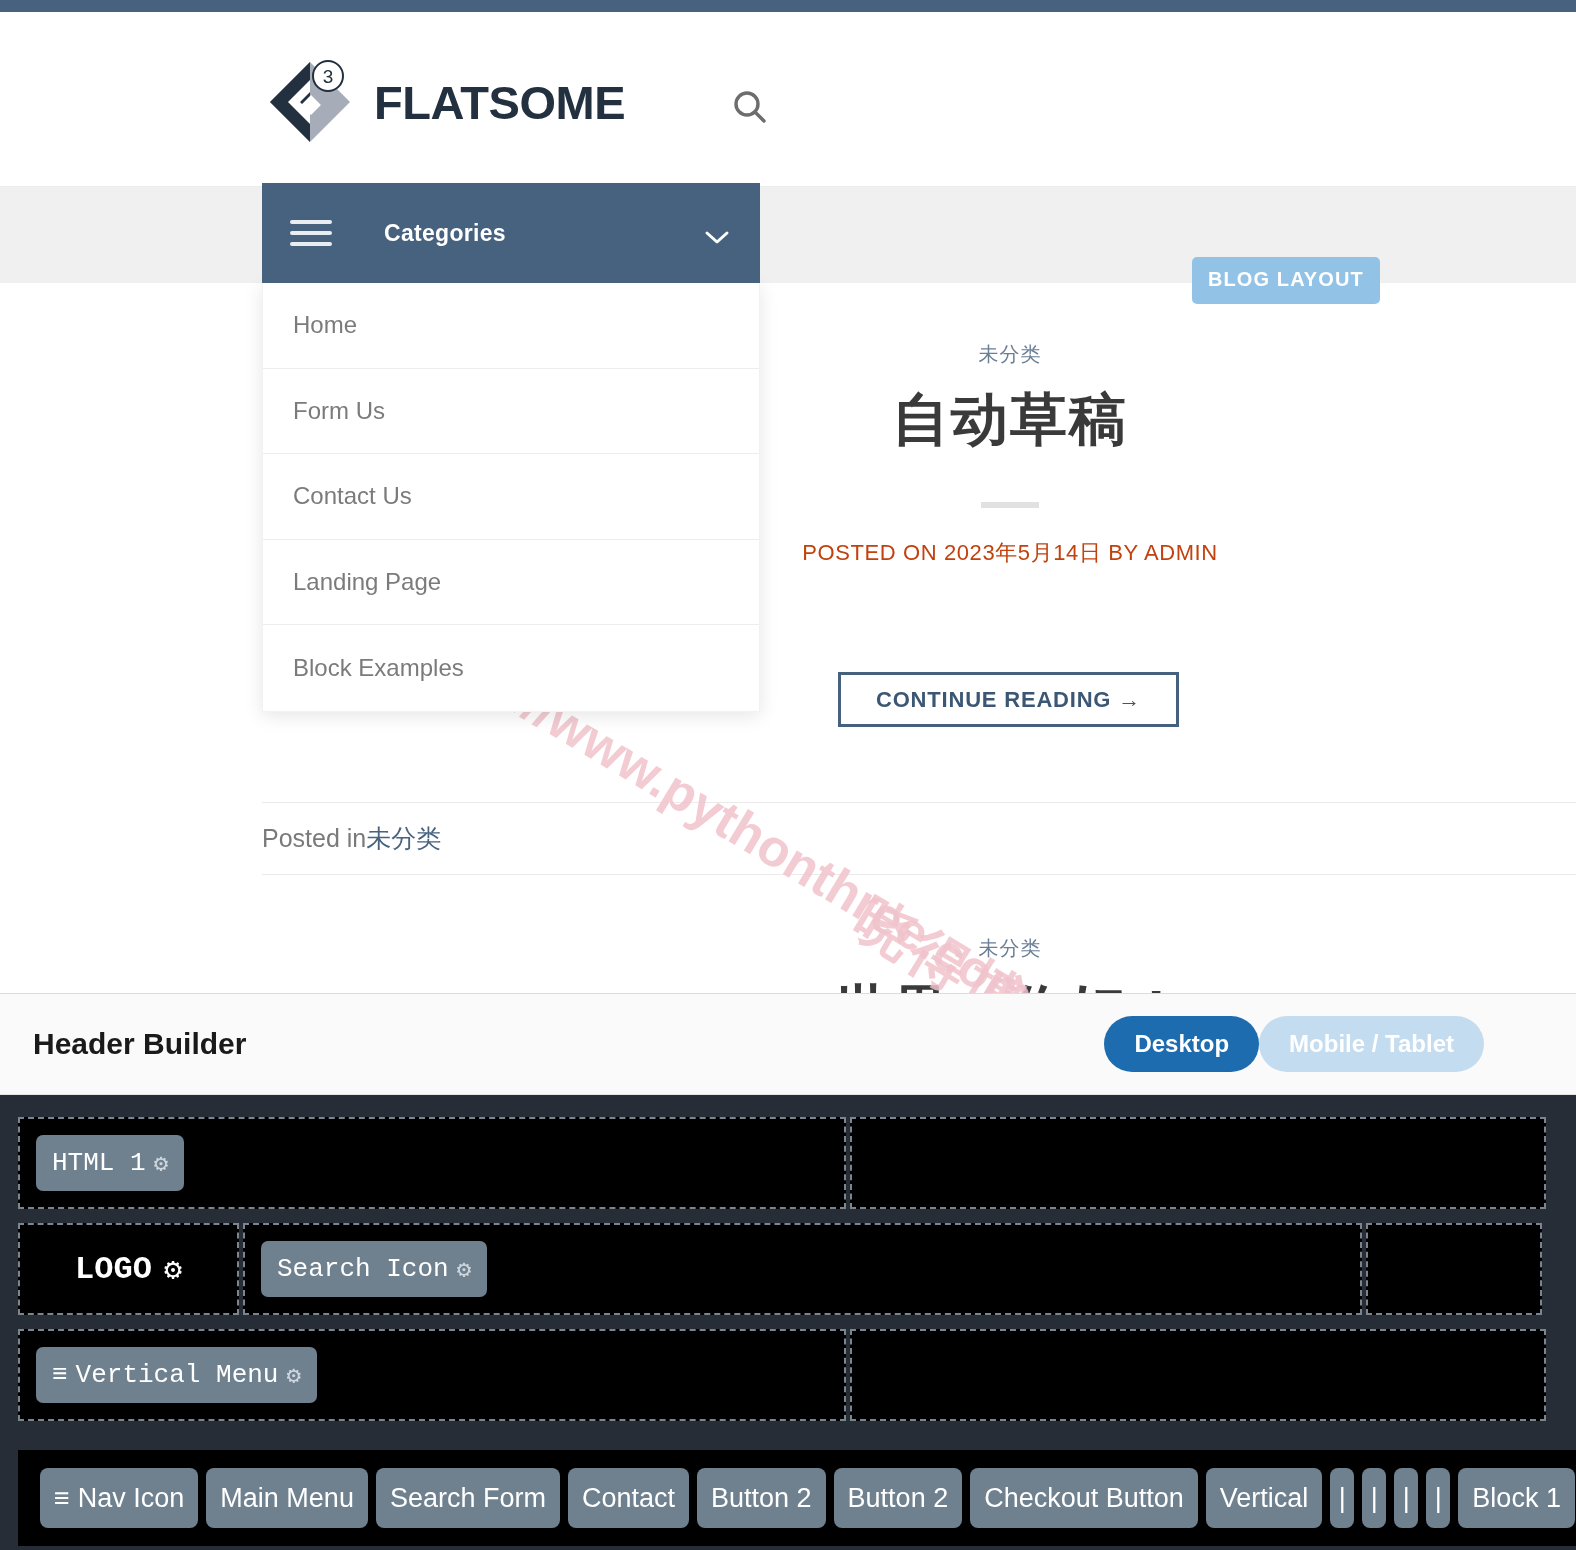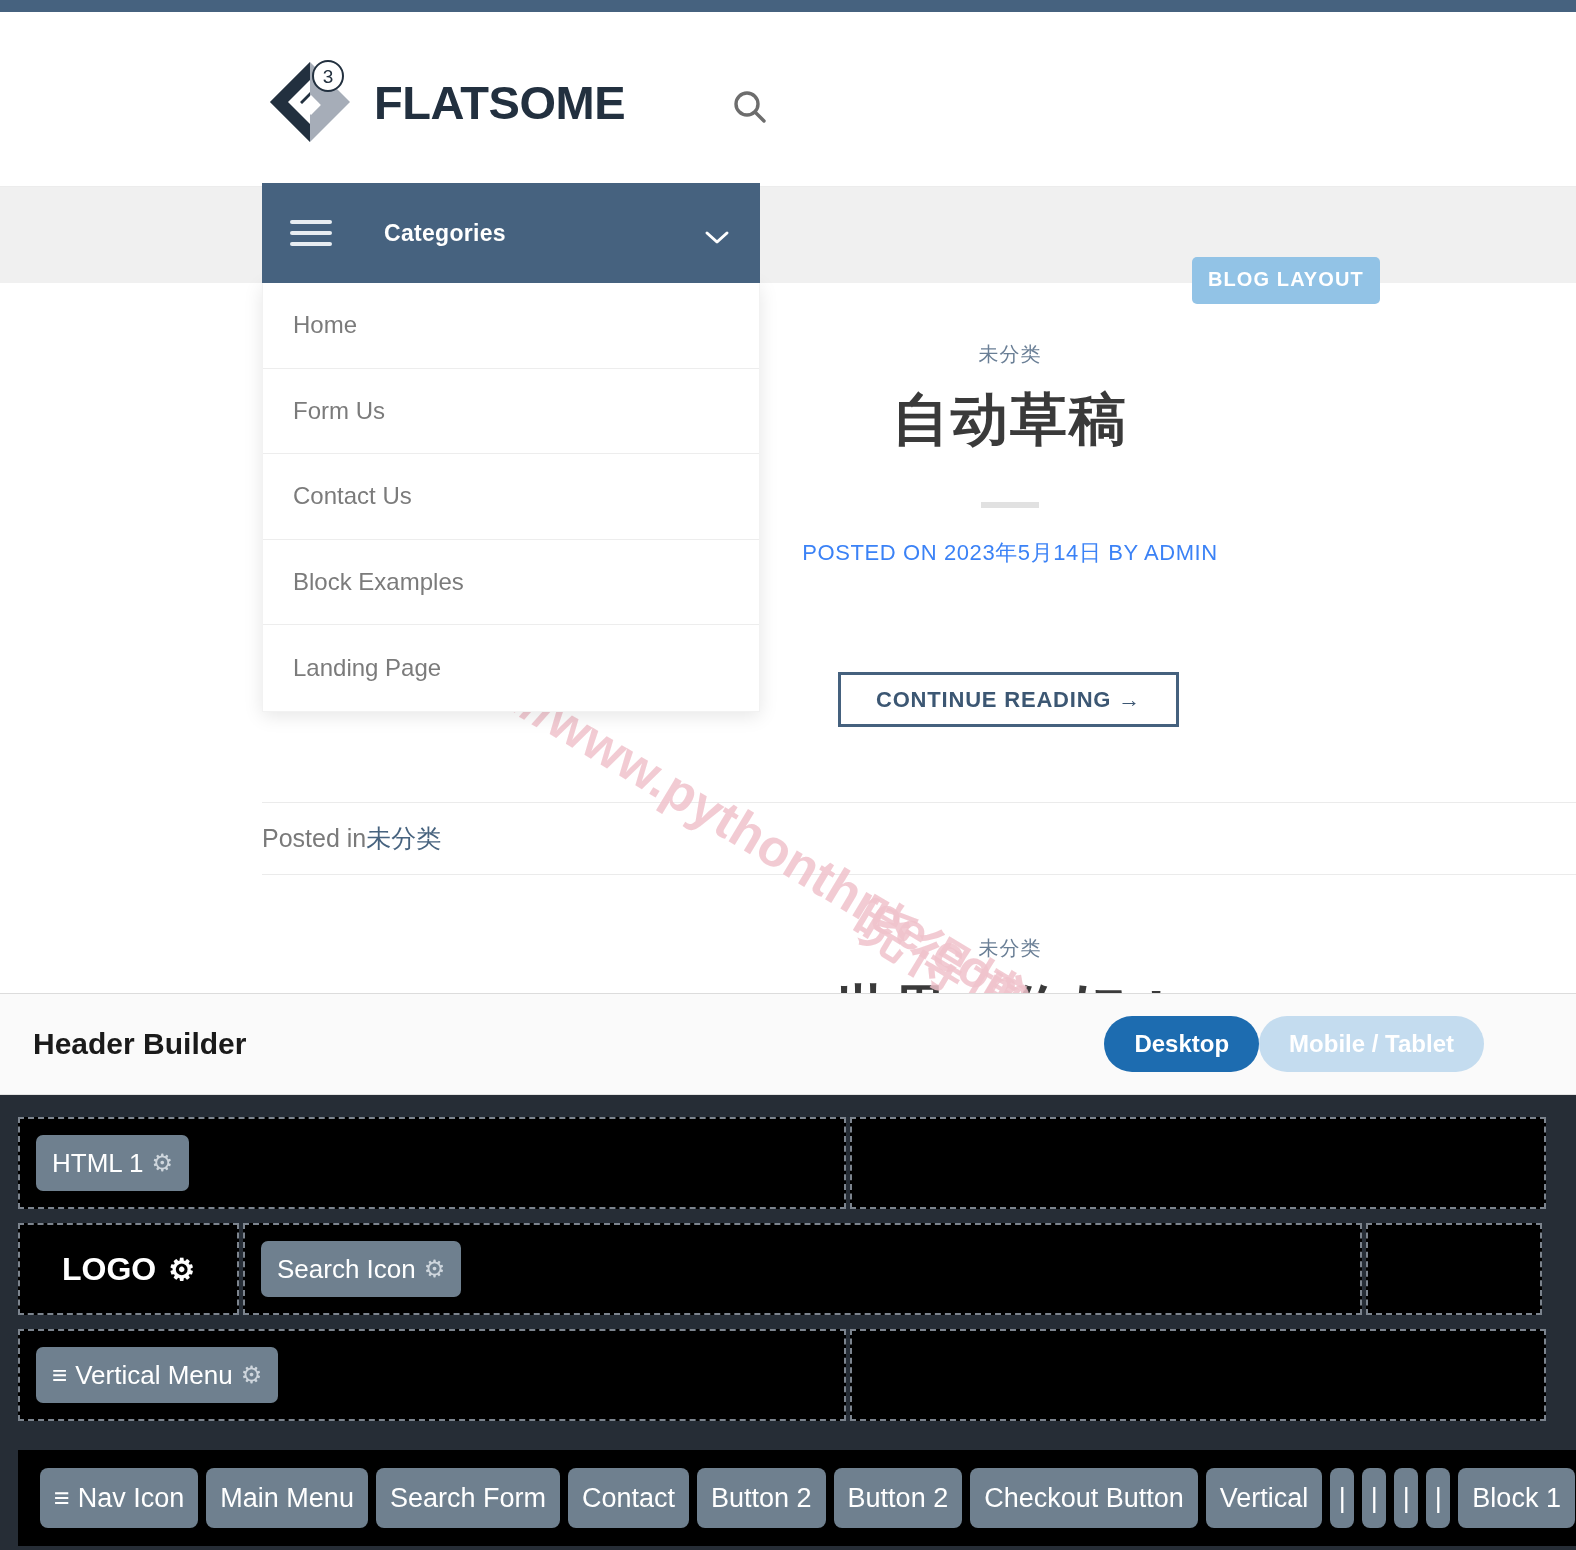--- a/index.html
+++ b/index.html
@@ -70,21 +70,21 @@
     background: #92c3e6; color: #fff; border-radius: 5px;
     padding: 11px 16px 13px; font-size: 20px; font-weight: 700; letter-spacing: 1.1px;
     cursor: pointer;
   }
 
   
   .post { position: absolute; left: 760px; top: 283px; width: 500px; text-align: center; }
   .post-cat { font-size: 20px; color: #6a7f96; margin-top: 58px; letter-spacing: 1px; cursor: pointer; }
   .post-title { font-size: 57px; font-weight: 700; color: #3a3a3a; margin-top: 14px; letter-spacing: 2px; cursor: pointer; }
   .post-rule { width: 58px; height: 6px; background: #e1e1e1; margin: 43px auto 0; }
-  .post-meta { margin-top: 30px; font-size: 22px; color: #3b82f6; letter-spacing: .6px; }
+  .post-meta { margin-top: 30px; font-size: 22px; color: #c2410c; letter-spacing: .6px; }
 
   .continue-btn {
     position: absolute; left: 838px; top: 672px;
     width: 341px; height: 55px;
     border: 3px solid #45617e; background: #fff; color: #3c5773;
     font-size: 22px; font-weight: 700; letter-spacing: .8px;
     display: flex; align-items: center; justify-content: center; cursor: pointer;
   }
 
   
@@ -122,21 +122,21 @@
     padding: 0 30px; font-size: 24px; font-weight: 700; cursor: pointer;
   }
   .hb-tg.on { background: #1d6cb0; color: #ffffff; }
   .hb-tg.off { background: #c4dcef; color: #ffffff; }
 
   
   .hb-canvas {
     position: absolute; top: 101px; left: 0; width: 1576px; height: 456px;
     background: #262d36; padding: 22px 18px 0 18px;
   }
-  .hb-row { display: flex; gap: 4px; margin-bottom: 14px; }
+  .hb-row { display: flex; gap: 4px; margin-bottom: 14px; font-family: Liberation Mono, monospace; }
   .hb-cell {
     background: #000; border: 2px dashed #7c848e; height: 92px;
     display: flex; align-items: center; padding: 0 16px;
   }
   .hb-cell.left { justify-content: flex-start; }
 
   .chip {
     background: #6f808f; color: #ffffff; border-radius: 7px;
     height: 56px; display: inline-flex; align-items: center; gap: 8px;
     padding: 0 16px; font-size: 26px; font-weight: 400; cursor: pointer; white-space: nowrap;
@@ -234,22 +234,22 @@
       <span class="cat-chev">
         <svg width="26" height="16" viewBox="0 0 26 16">
             <polyline points="3,3 13,12 23,3" fill="none" stroke="#ffffff" stroke-width="3" stroke-linecap="round" stroke-linejoin="round"></polyline>
           </svg>
       </span>
     </div>
     <div class="cat-list">
       <div class="cat-item">Home</div>
       <div class="cat-item">Form Us</div>
       <div class="cat-item">Contact Us</div>
+      <div class="cat-item">Landing Page</div>
       <div class="cat-item">Block Examples</div>
-      <div class="cat-item">Landing Page</div>
     </div>
   </div>
 
   <div class="hb-panel">
 
     <div class="hb-bar">
       <div class="hb-title">Header Builder</div>
       <div class="hb-toggles">
         <div class="hb-tg on">Desktop</div>
         <div class="hb-tg off">Mobile / Tablet</div>

